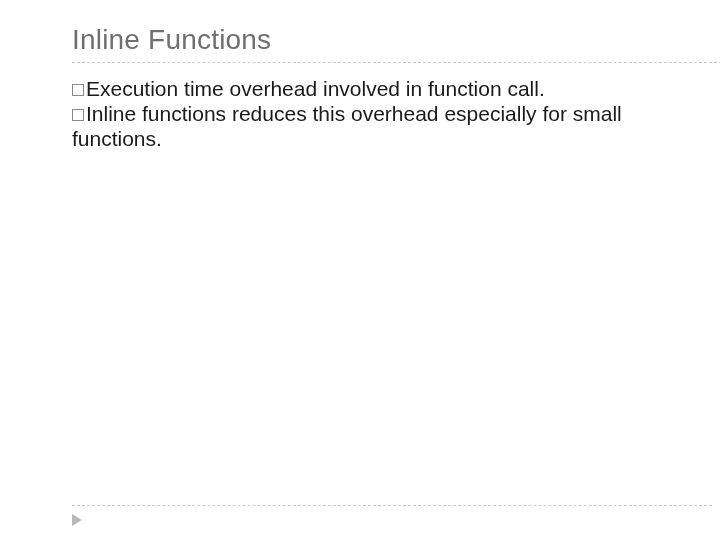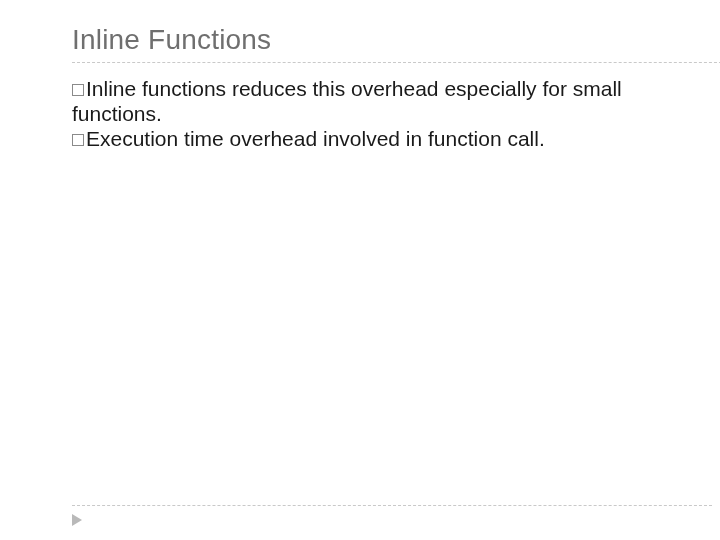--- a/index.html
+++ b/index.html
@@ -75,24 +75,24 @@
 </style>
 </head>
 <body>
 
 <div class="slide">
   <h1 class="title">Inline Functions</h1>
   <hr class="rule">
 
   <div class="body-text">
     <span class="bullet-line">
-      <span class="bullet-box"></span><span>Inline</span><span> functions reduces this overhead especially for small functions.</span>
+      <span class="bullet-box"></span><span>Execution</span><span> time overhead involved in function call.</span>
     </span>
     <span class="bullet-line">
-      <span class="bullet-box"></span><span>Execution</span><span> time overhead involved in function call.</span>
+      <span class="bullet-box"></span><span>Inline</span><span> functions reduces this overhead especially for small functions.</span>
     </span>
   </div>
 
   <div class="footer">
     <hr class="footer-rule">
   </div>
   <div class="footer-marker"></div>
 </div>
 
 </body></html>

